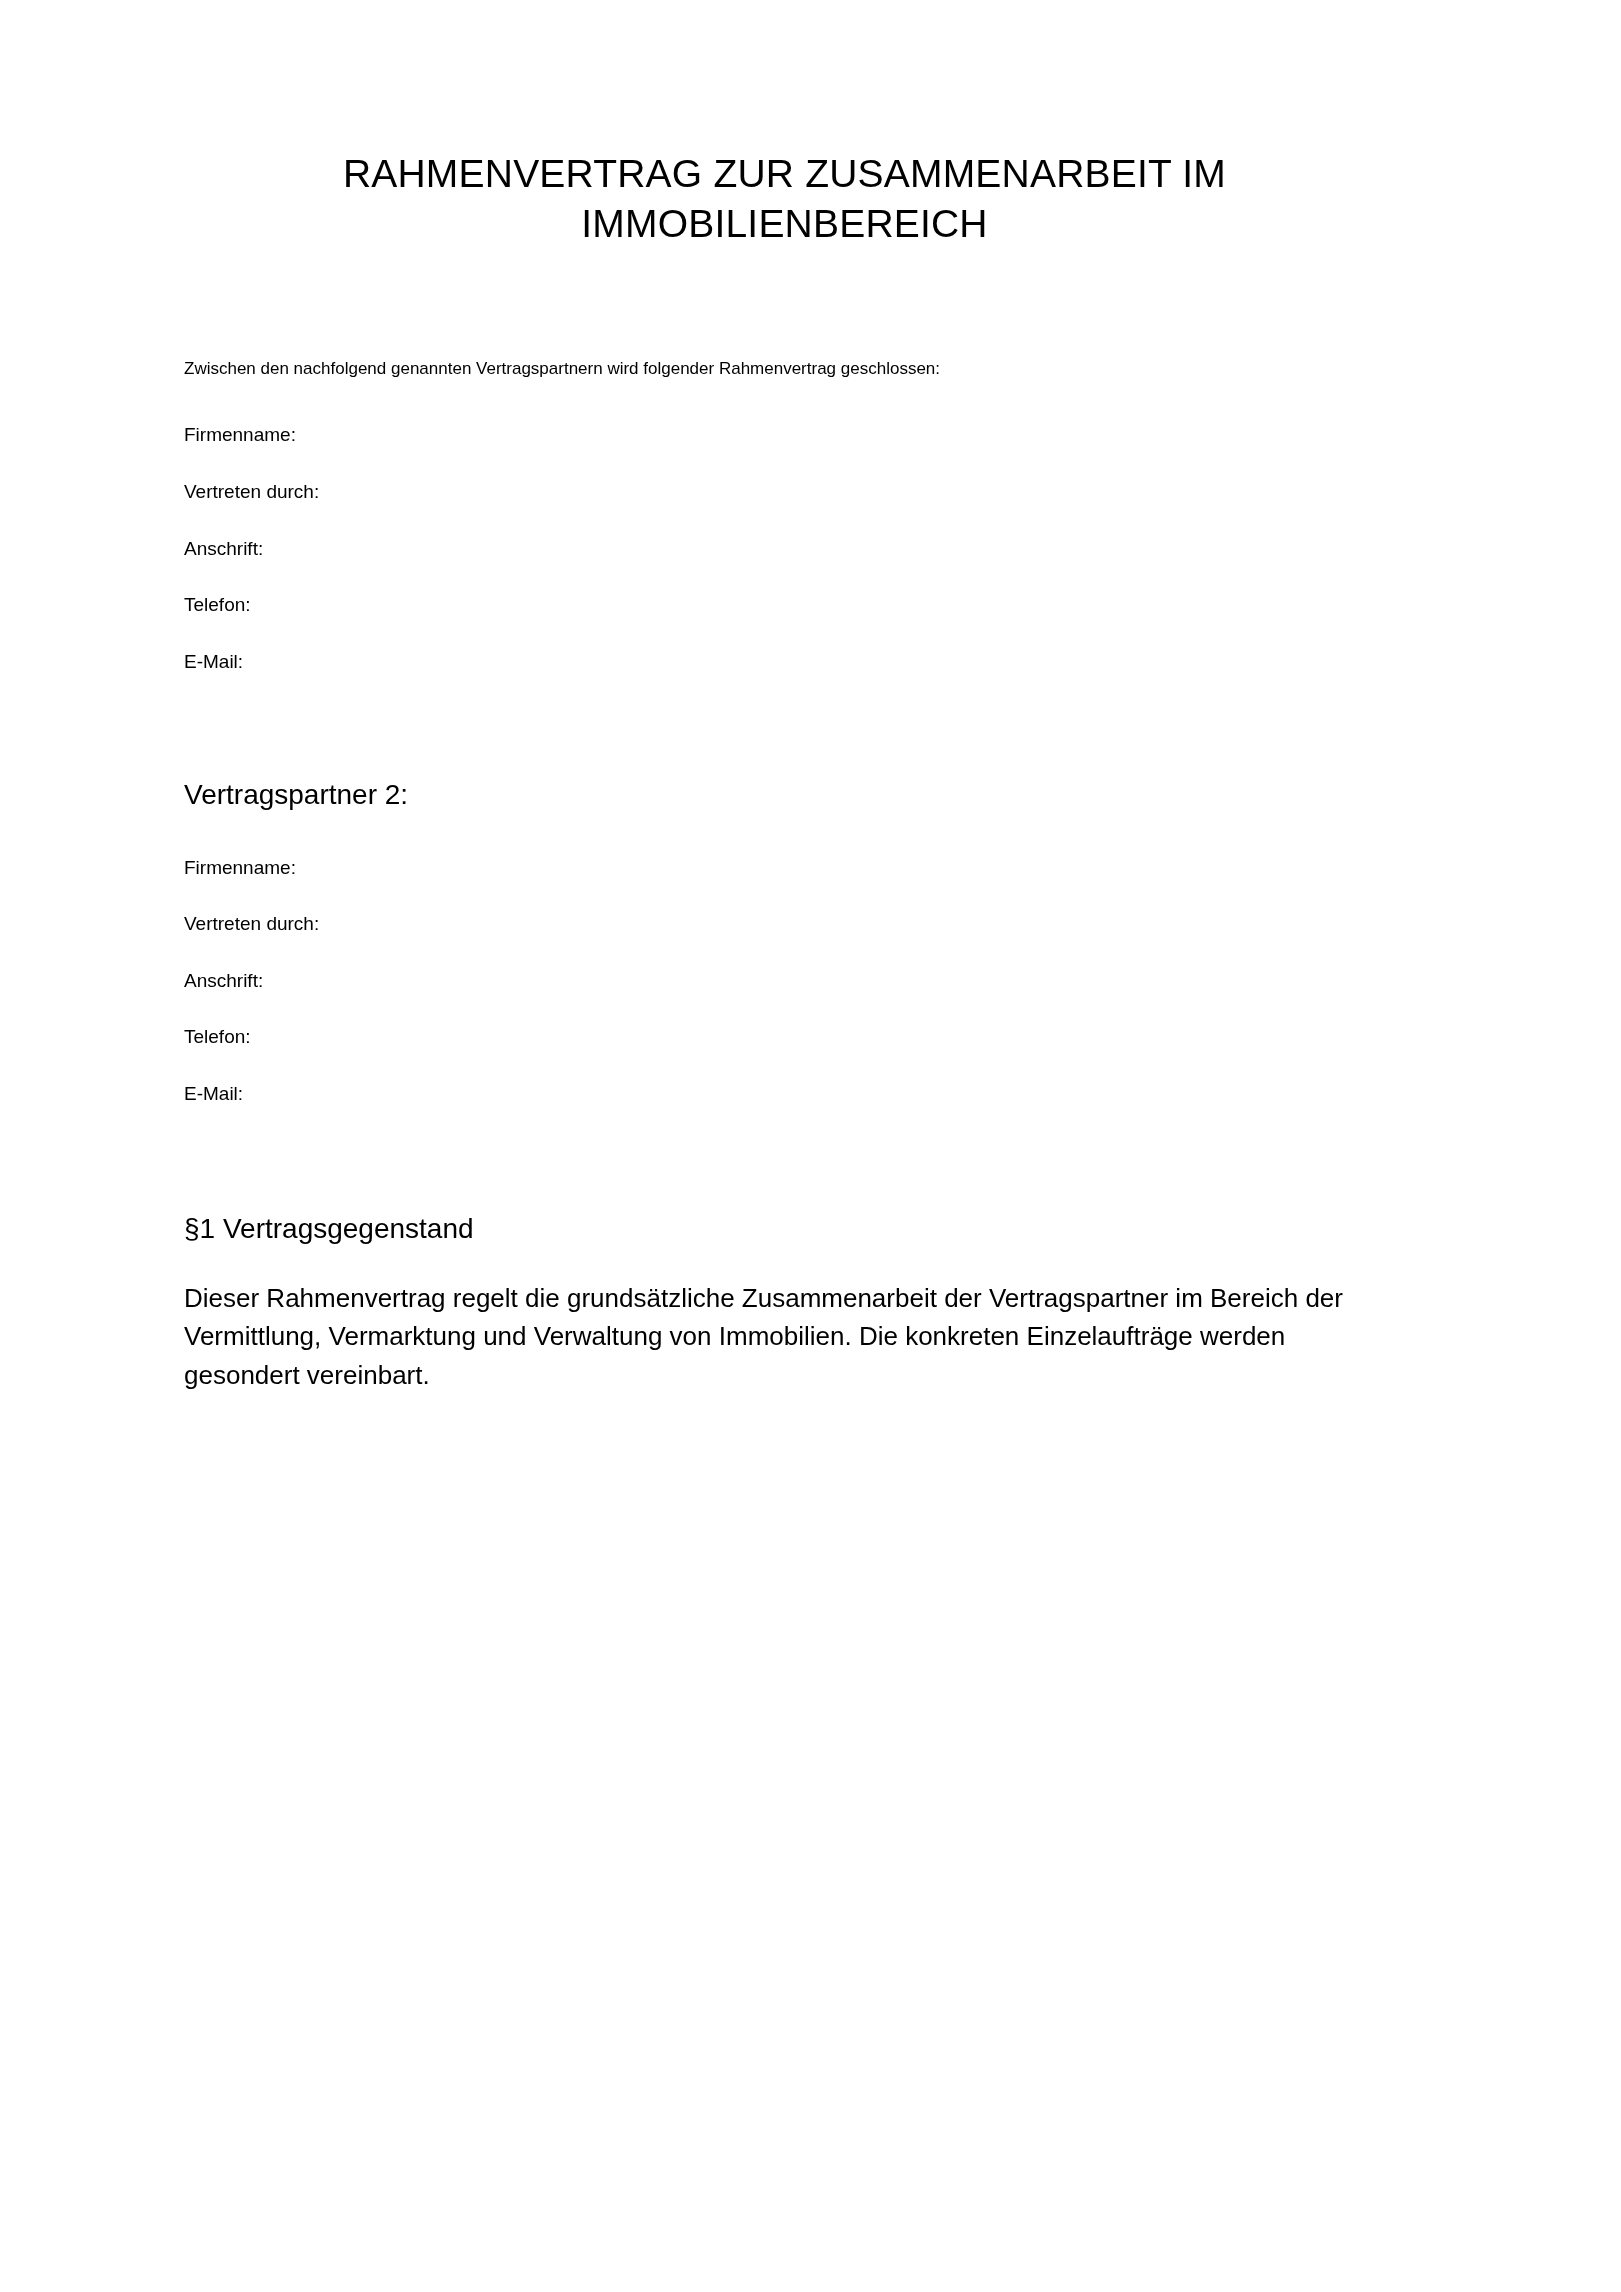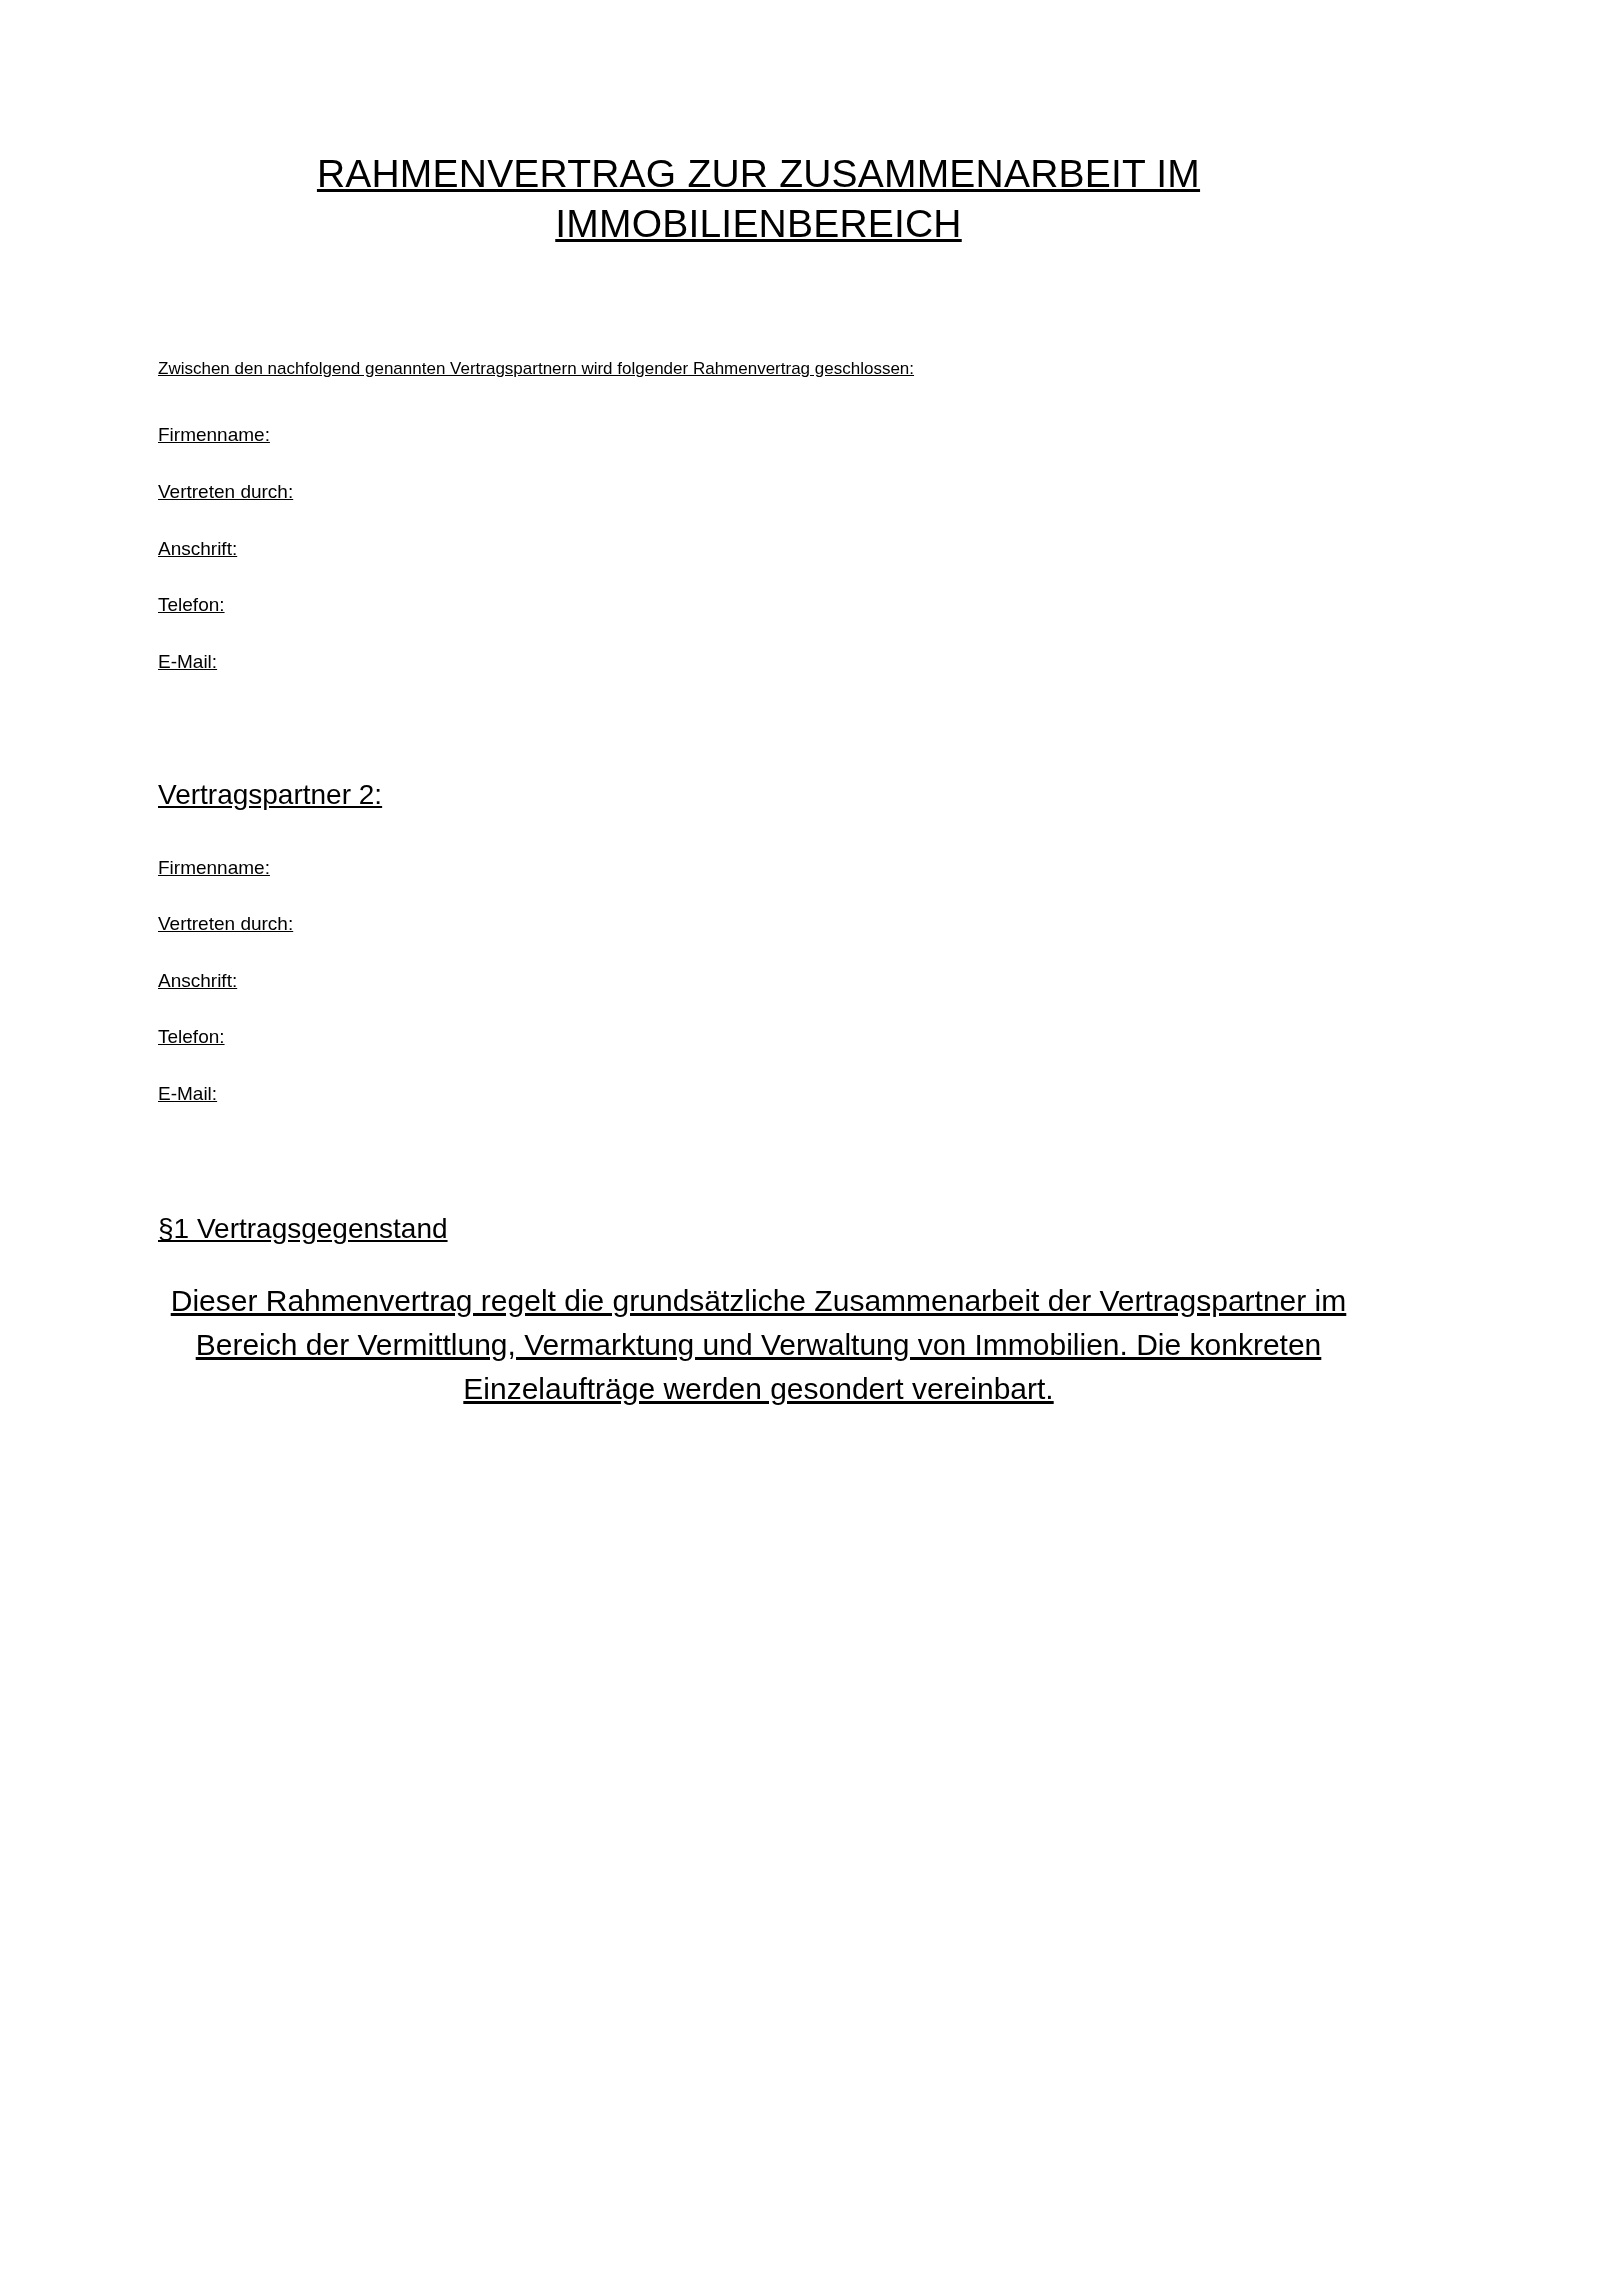--- a/index.html
+++ b/index.html
@@ -15,24 +15,23 @@
     background: #ffffff;
     margin: 0 auto;
     overflow: hidden;
     font-family: "Liberation Sans", "DejaVu Sans", sans-serif;
     color: #000000;
     -webkit-font-smoothing: antialiased;
   }
 
   .content {
     position: absolute;
-    left: 158px;
+    left: 184px;
     top: 0;
     width: 1201px;
-    text-decoration: underline;
   }
 
   .doc-title {
     font-size: 39px;
     font-weight: 400;
     line-height: 1.28;
     text-align: center;
     margin: 0;
     padding-top: 149px;
     letter-spacing: 0.2px;
@@ -72,26 +71,26 @@
     line-height: 1.45;
     margin: 0;
     padding-top: 29px;
   }
 
   .field-list li:first-child {
     padding-top: 40px;
   }
 
   .body-para {
-    font-size: 30px;
+    font-size: 26px;
     font-weight: 400;
     line-height: 1.48;
     margin: 0;
     padding-top: 31px;
-    text-align: center;
+    text-align: left;
   }
 </style>
 </head>
 <body>
 
 <div class="page">
   <div class="content">
 
     <h1 class="doc-title">RAHMENVERTRAG ZUR ZUSAMMENARBEIT IM IMMOBILIENBEREICH</h1>
 

